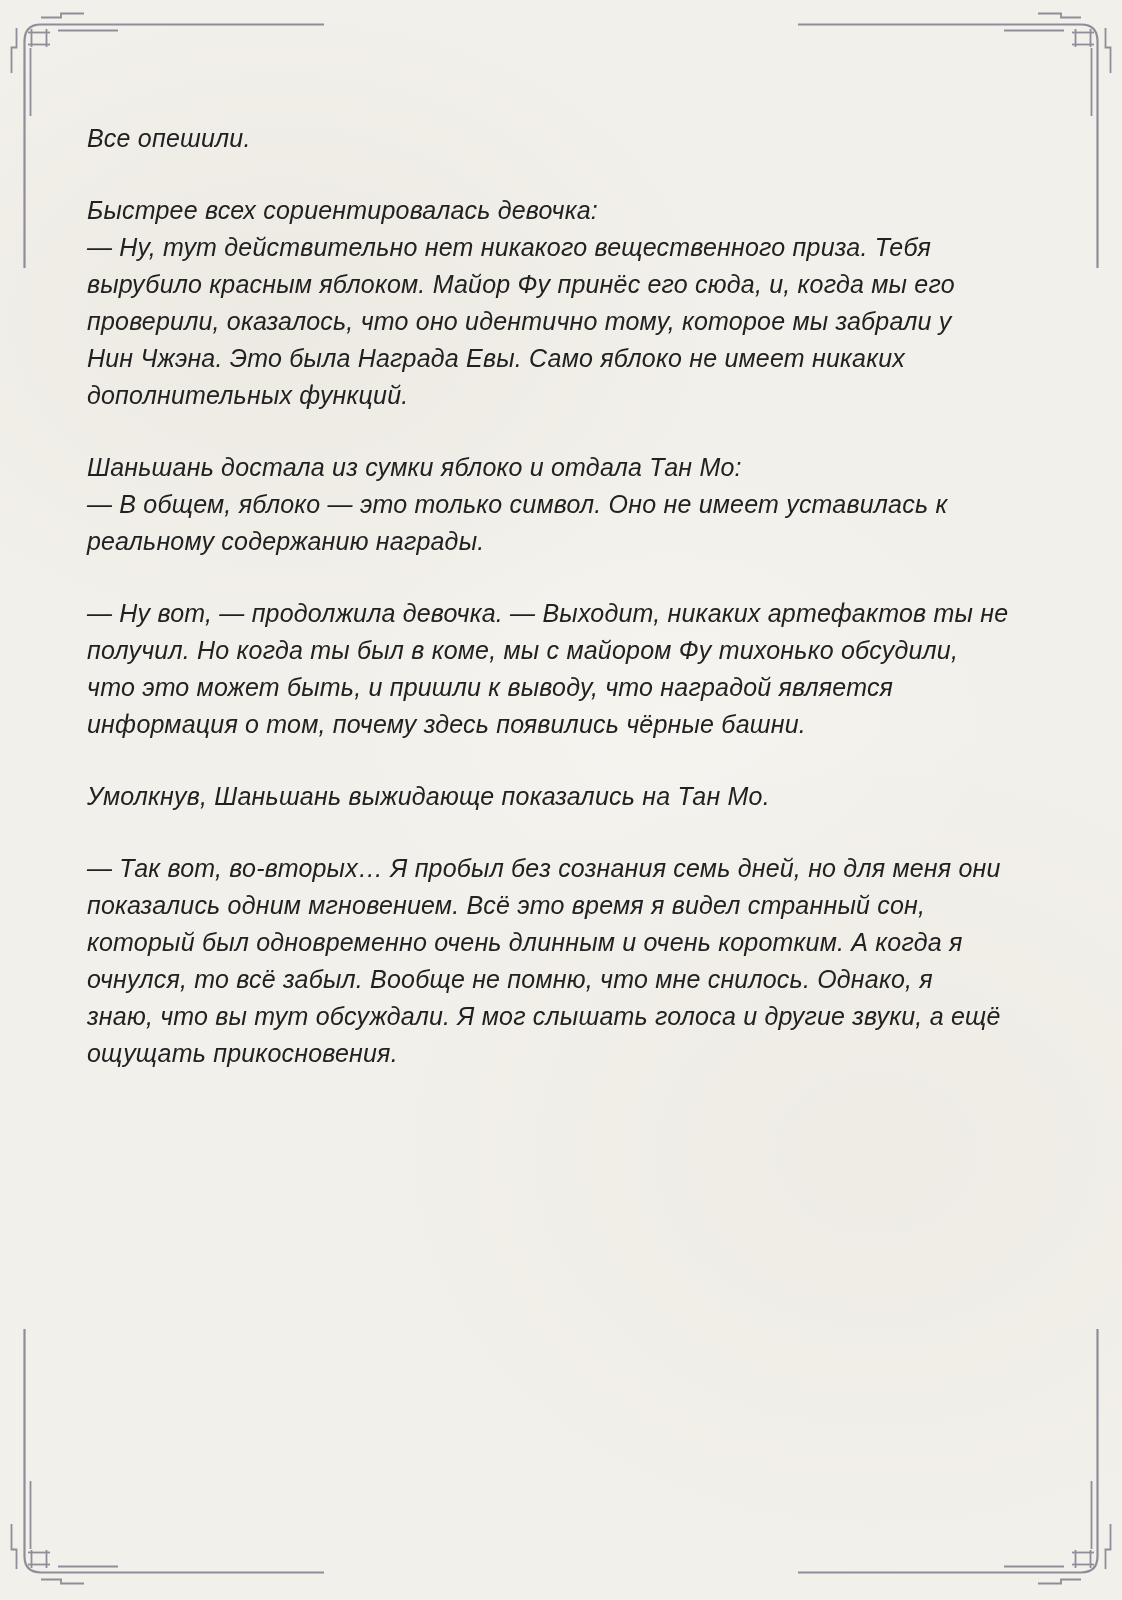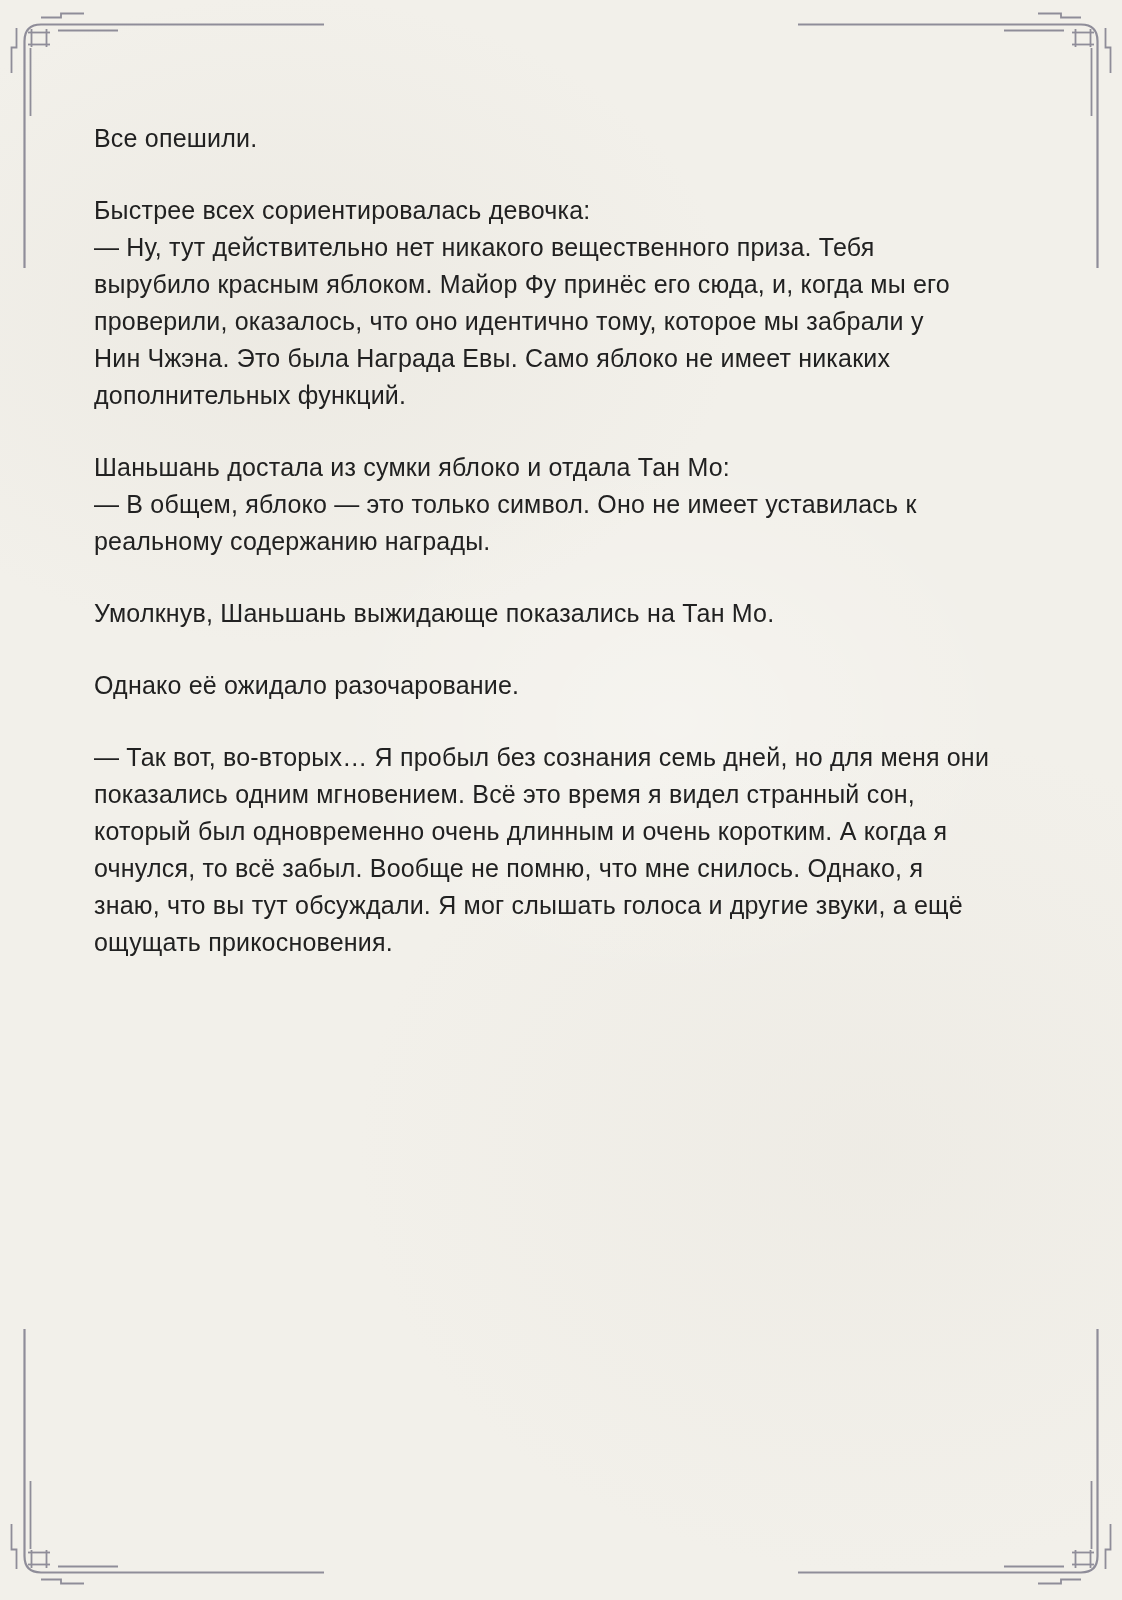--- a/index.html
+++ b/index.html
@@ -17,27 +17,28 @@
   }
   .frame {
     position: absolute;
     left: 0; top: 0;
     width: 1122px;
     height: 1600px;
     pointer-events: none;
   }
   .text-block {
     position: absolute;
-    left: 94px;
+    left: 87px;
     top: 120px;
     width: 950px;
     color: #212121;
     font-size: 25px;
     line-height: 37px;
     letter-spacing: 0.2px;
+    font-style: italic;
   }
   .para {
     margin: 0 0 35px 0;
     white-space: pre-line;
   }
 </style>
 </head>
 <body>
 
 <div class="page">
@@ -73,22 +74,25 @@
     <p class="para">Все опешили.</p>
     <p class="para">Быстрее всех сориентировалась девочка:
 — Ну, тут действительно нет никакого вещественного приза. Тебя
 вырубило красным яблоком. Майор Фу принёс его сюда, и, когда мы его
 проверили, оказалось, что оно идентично тому, которое мы забрали у
 Нин Чжэна. Это была Награда Евы. Само яблоко не имеет никаких
 дополнительных функций.</p>
     <p class="para">Шаньшань достала из сумки яблоко и отдала Тан Мо:
 — В общем, яблоко — это только символ. Оно не имеет уставилась к
 реальному содержанию награды.</p>
+    <p class="para">— Ну вот, — продолжила девочка. — Выходит, никаких артефактов ты не
+получил. Но когда ты был в коме, мы с майором Фу тихонько обсудили,
+что это может быть, и пришли к выводу, что наградой является
+информация о том, почему здесь появились чёрные башни.</p>
     <p class="para">Умолкнув, Шаньшань выжидающе показались на Тан Мо.</p>
-    <p class="para">Однако её ожидало разочарование.</p>
     <p class="para">— Так вот, во-вторых… Я пробыл без сознания семь дней, но для меня они
 показались одним мгновением. Всё это время я видел странный сон,
 который был одновременно очень длинным и очень коротким. А когда я
 очнулся, то всё забыл. Вообще не помню, что мне снилось. Однако, я
 знаю, что вы тут обсуждали. Я мог слышать голоса и другие звуки, а ещё
 ощущать прикосновения.</p>
   </div>
 
 </div>
 

